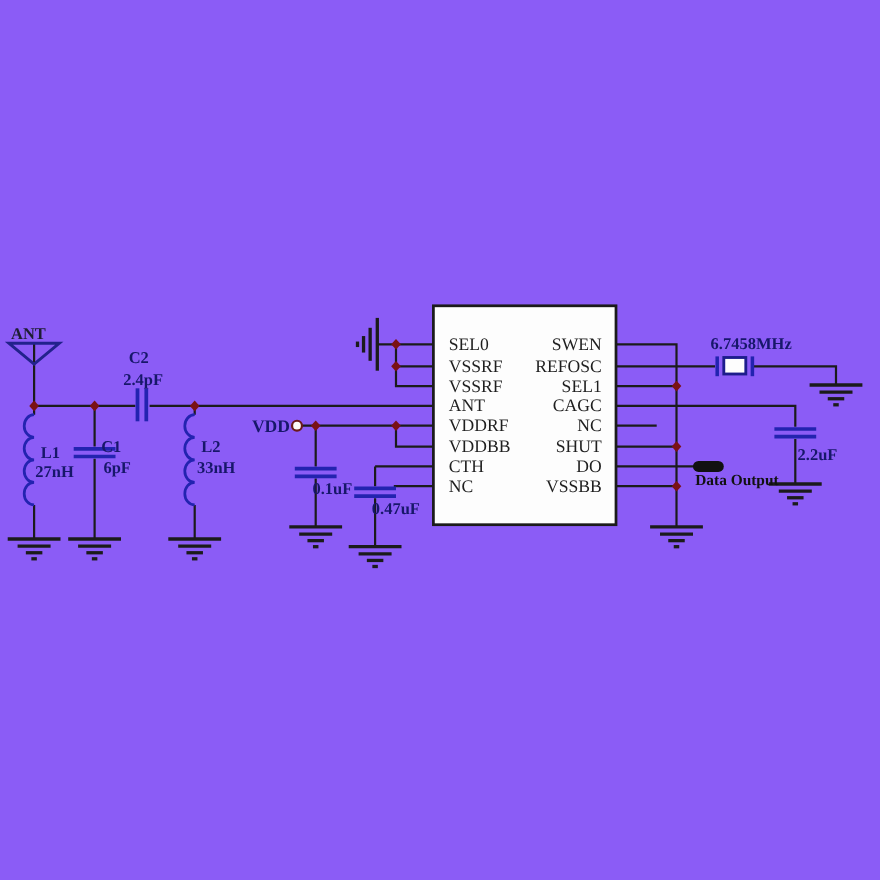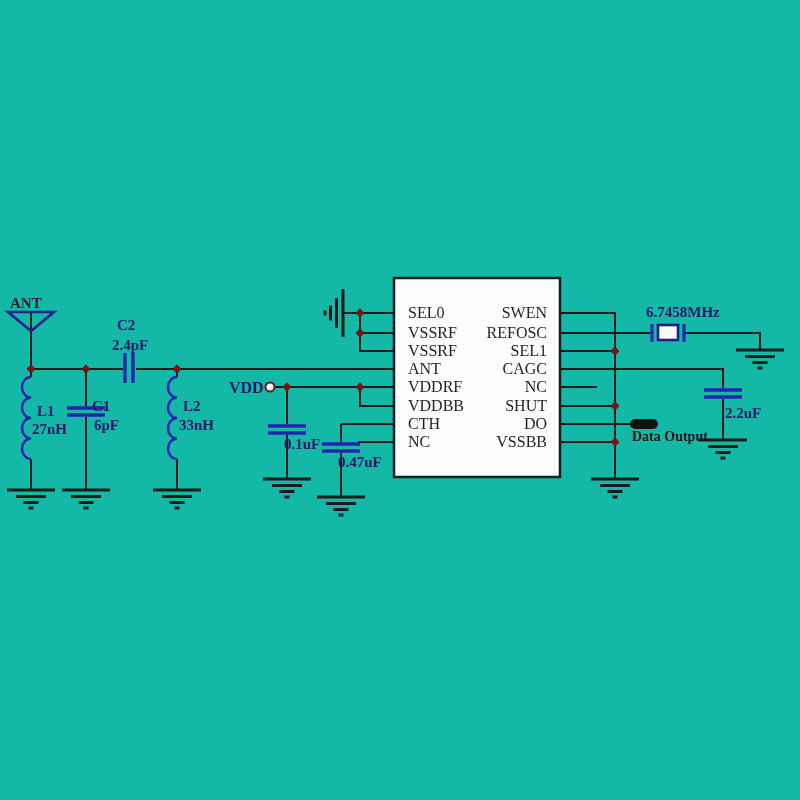--- a/index.html
+++ b/index.html
@@ -1,18 +1,18 @@
 <!DOCTYPE html>
 <html><head>
 <meta charset="utf-8">
 <style>
   html, body { margin: 0; padding: 0; background: #ffffff; }
   .canvas {
     width: 800px; height: 800px;
-    background: #14b8a6;
+    background: #8b5cf6;
     position: relative;
     font-family: "Liberation Serif", "DejaVu Serif", serif;
   }
   svg { display: block; }
   text {
     font-family: "Liberation Serif", "DejaVu Serif", serif;
     fill: #1c1c1c;
   }
   .pin-label   { font-size: 16px; fill: #1f1f1f; }
   .comp-label  { font-size: 15px; font-weight: bold; fill: #17176a; }

